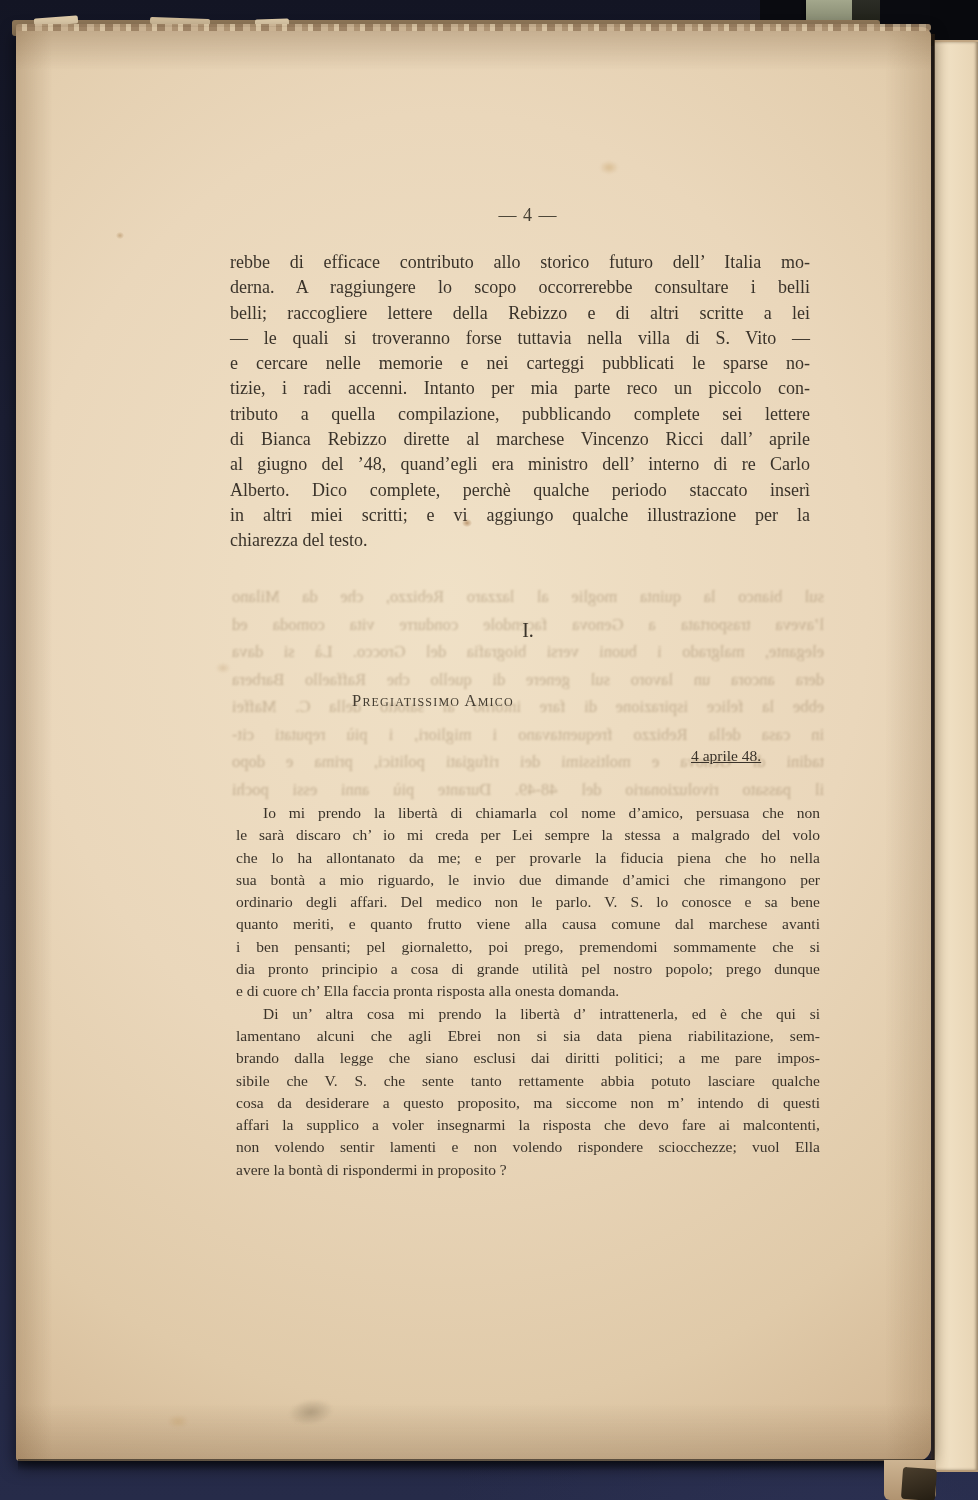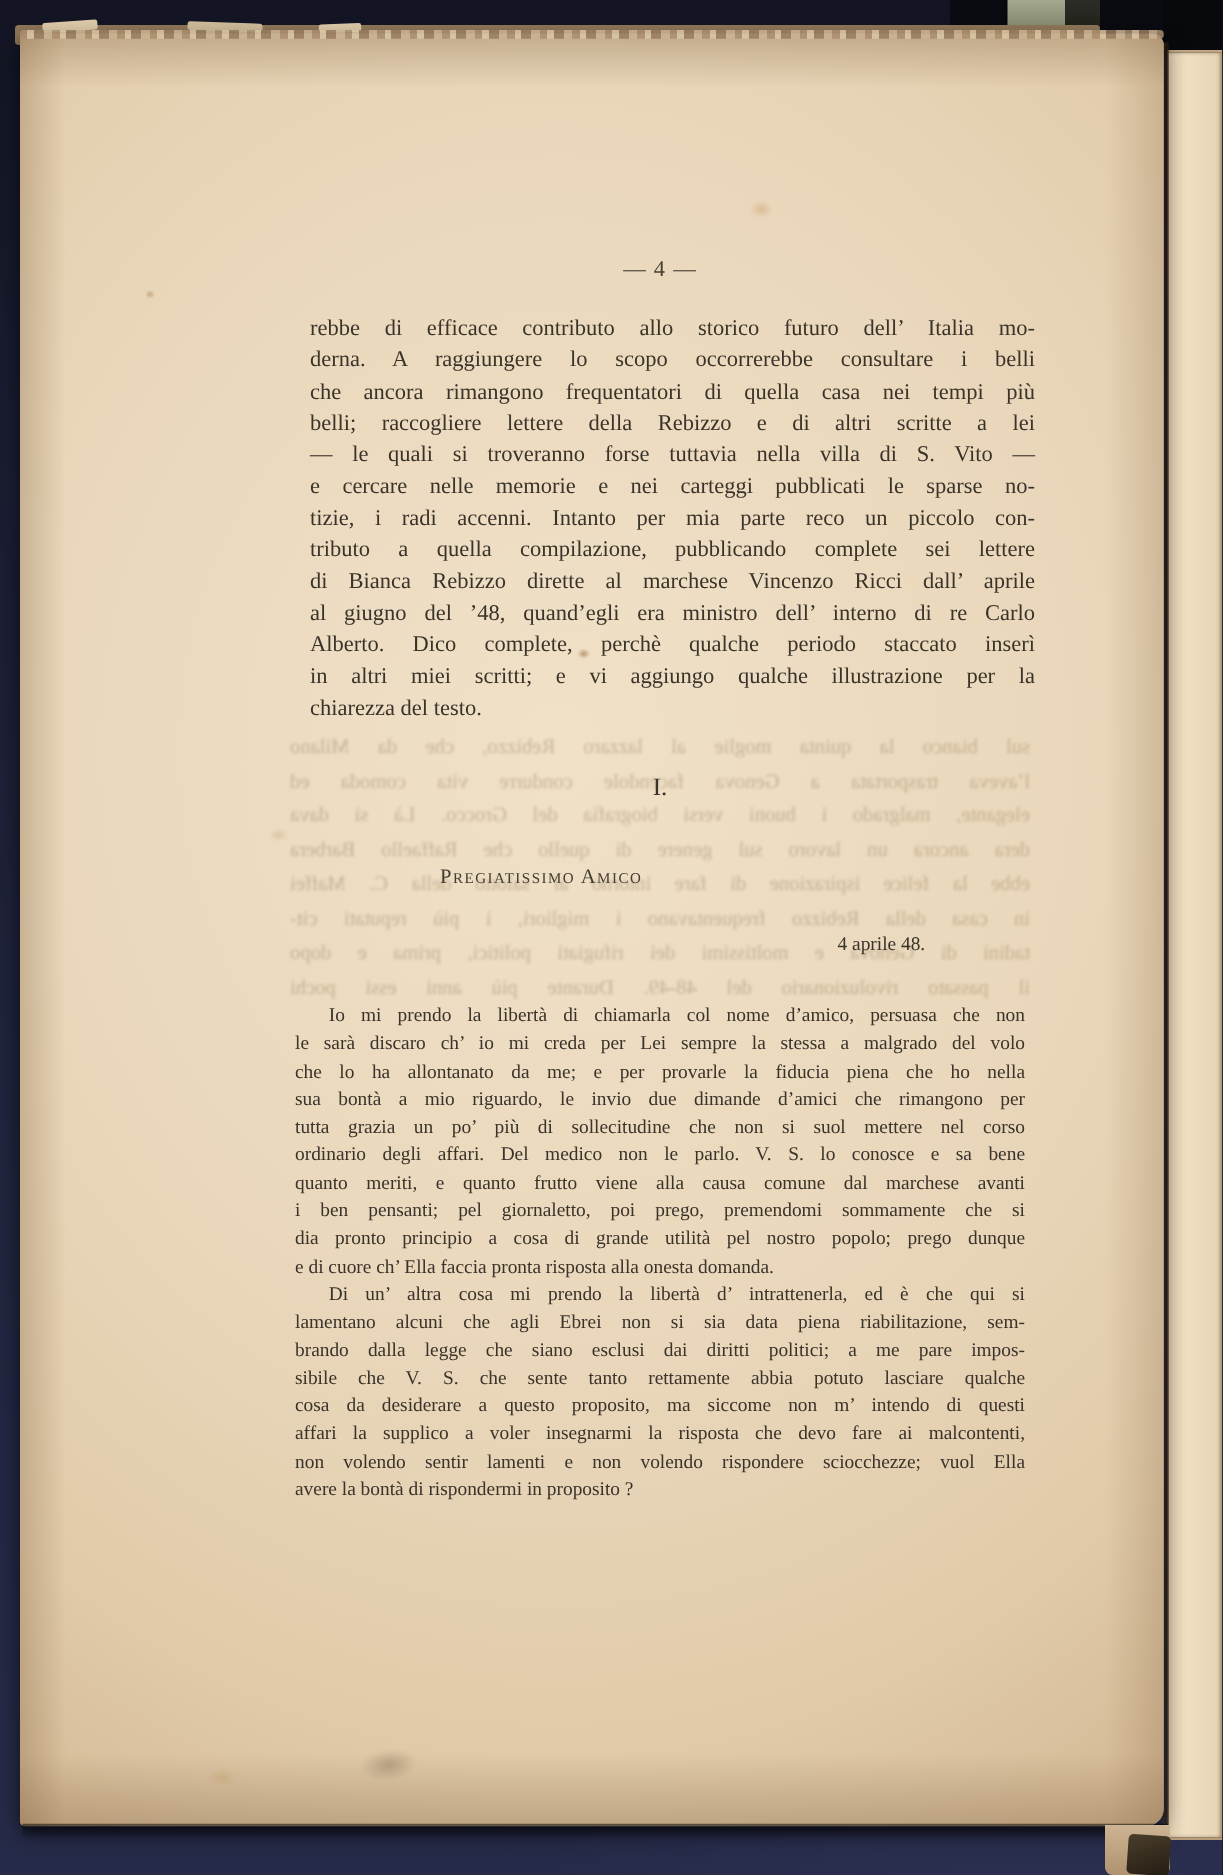--- a/index.html
+++ b/index.html
@@ -45,24 +45,24 @@
   .bottom-shadow{position:absolute;left:18px;top:1459px;width:916px;height:12px;
     background:linear-gradient(180deg,rgba(0,0,0,.55),rgba(0,0,0,0));}
   
   .tab{position:absolute;left:884px;top:1460px;width:52px;height:40px;border-radius:0 0 6px 6px;
     background:linear-gradient(180deg,#cdb492,#b09370);}
   .tab-blotch{position:absolute;left:902px;top:1468px;width:34px;height:32px;border-radius:4px;
     background:linear-gradient(160deg,#4a3e2d,#241d12);transform:rotate(4deg);}
   
   .txt{position:absolute;color:#3a332a;}
   .page-number{top:178px;left:222px;width:580px;text-align:center;font-size:18px;letter-spacing:1px;color:#464034;}
-  .intro{top:223px;left:232px;width:580px;font-size:18px;line-height:25.3px;}
+  .intro{top:223px;left:214px;width:580px;font-size:18px;line-height:25.3px;}
   .heading{top:592px;left:222px;width:580px;text-align:center;font-size:20px;}
   .salutation{top:664px;left:336px;font-size:16.5px;font-variant:small-caps;letter-spacing:1.2px;color:#433c31;}
-  .dateline{top:720px;left:654px;font-size:15.5px;}
+  .dateline{top:720px;left:675px;font-size:15.5px;text-decoration:underline;}
   .letter{top:775px;left:220px;width:584px;font-size:15.5px;line-height:22.3px;}
   .line{text-align:justify;text-align-last:justify;white-space:normal;}
   .para-last{text-align-last:left;}
   .indent-first .line:first-child{text-indent:27px;}
   .paragraph{margin:0;}
   
   .showthrough{top:556px;left:216px;width:592px;font-size:16.5px;line-height:27.5px;
     transform:scaleX(-1);filter:blur(1.2px);opacity:.42;color:#8d7453;}
   .showthrough .line{text-align-last:justify;}
   
@@ -93,21 +93,20 @@
   <div class="gutter"></div>
 
   <div class="page-main">
     <div class="deckle"></div>
 
     <div class="txt page-number">— 4 —</div>
 
     <div class="txt intro">
         <div class="line">rebbe di efficace contributo allo storico futuro dell’ Italia mo-</div>
         <div class="line">derna. A raggiungere lo scopo occorrerebbe consultare i belli</div>
-        <div class="line">che ancora rimangono frequentatori di quella casa nei tempi più</div>
         <div class="line">belli; raccogliere lettere della Rebizzo e di altri scritte a lei</div>
         <div class="line">— le quali si troveranno forse tuttavia nella villa di S. Vito —</div>
         <div class="line">e cercare nelle memorie e nei carteggi pubblicati le sparse no-</div>
         <div class="line">tizie, i radi accenni. Intanto per mia parte reco un piccolo con-</div>
         <div class="line">tributo a quella compilazione, pubblicando complete sei lettere</div>
         <div class="line">di Bianca Rebizzo dirette al marchese Vincenzo Ricci dall’ aprile</div>
         <div class="line">al giugno del ’48, quand’egli era ministro dell’ interno di re Carlo</div>
         <div class="line">Alberto. Dico complete, perchè qualche periodo staccato inserì</div>
         <div class="line">in altri miei scritti; e vi aggiungo qualche illustrazione per la</div>
         <div class="line para-last">chiarezza del testo.</div>
@@ -129,21 +128,20 @@
     <div class="txt salutation">Pregiatissimo Amico</div>
 
     <div class="txt dateline">4 aprile 48.</div>
 
     <div class="txt letter">
       <div class="paragraph indent-first">
           <div class="line">Io mi prendo la libertà di chiamarla col nome d’amico, persuasa che non</div>
           <div class="line">le sarà discaro ch’ io mi creda per Lei sempre la stessa a malgrado del volo</div>
           <div class="line">che lo ha allontanato da me; e per provarle la fiducia piena che ho nella</div>
           <div class="line">sua bontà a mio riguardo, le invio due dimande d’amici che rimangono per</div>
-          <div class="line">tutta grazia un po’ più di sollecitudine che non si suol mettere nel corso</div>
           <div class="line">ordinario degli affari. Del medico non le parlo. V. S. lo conosce e sa bene</div>
           <div class="line">quanto meriti, e quanto frutto viene alla causa comune dal marchese avanti</div>
           <div class="line">i ben pensanti; pel giornaletto, poi prego, premendomi sommamente che si</div>
           <div class="line">dia pronto principio a cosa di grande utilità pel nostro popolo; prego dunque</div>
           <div class="line para-last">e di cuore ch’ Ella faccia pronta risposta alla onesta domanda.</div>
         </div>
       <div class="paragraph indent-first">
           <div class="line">Di un’ altra cosa mi prendo la libertà d’ intrattenerla, ed è che qui si</div>
           <div class="line">lamentano alcuni che agli Ebrei non si sia data piena riabilitazione, sem-</div>
           <div class="line">brando dalla legge che siano esclusi dai diritti politici; a me pare impos-</div>

